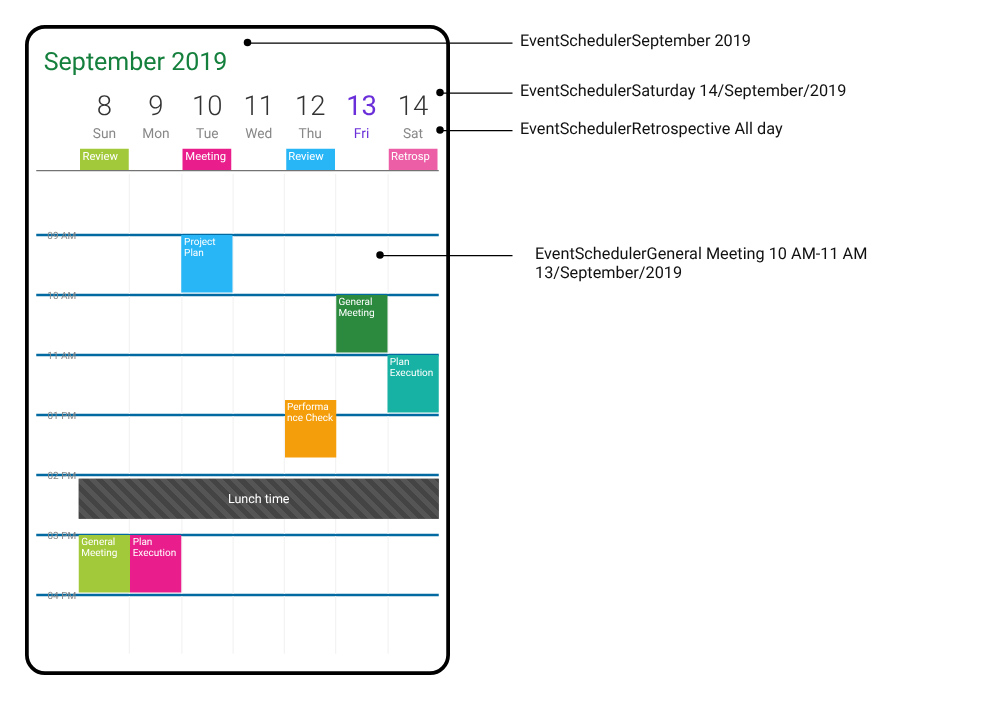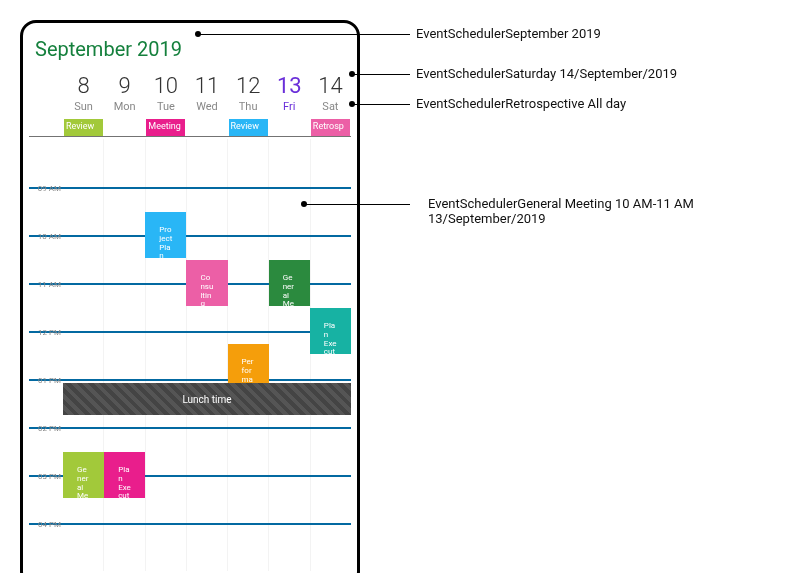--- a/index.html
+++ b/index.html
@@ -98,25 +98,24 @@
     position: absolute;
     left: 34px;
     right: 0;
     top: 0;
     bottom: 0;
   }
   .ev {
     position: absolute;
     font-size: 8px;
     color: #fff;
-    padding: 14px;
+    padding: 2px;
     overflow: hidden;
     line-height: 1.1;
     word-break: break-word;
-    margin-top: 24px;
   }
   .span-band {
     position: absolute;
     left: 34px;
     right: 0;
     background: #555;
     background-image: repeating-linear-gradient(45deg, #444 0 4px, #555 4px 8px);
     color: #fff;
     text-align: center;
     font-size: 10px;
@@ -244,32 +243,20 @@
             <div class="time-cell"></div>
             <div class="time-cell"></div>
             <div class="time-cell"></div>
             <div class="time-cell"></div>
             <div class="time-cell"></div>
             <div class="time-cell"></div>
             <div class="time-cell"></div>
           </div>
         </div>
         <div class="time-row">
-          <div class="time-label">12 PM</div>
-          <div class="time-cells">
-            <div class="time-cell"></div>
-            <div class="time-cell"></div>
-            <div class="time-cell"></div>
-            <div class="time-cell"></div>
-            <div class="time-cell"></div>
-            <div class="time-cell"></div>
-            <div class="time-cell"></div>
-          </div>
-        </div>
-        <div class="time-row">
           <div class="time-label">01 PM</div>
           <div class="time-cells">
             <div class="time-cell"></div>
             <div class="time-cell"></div>
             <div class="time-cell"></div>
             <div class="time-cell"></div>
             <div class="time-cell"></div>
             <div class="time-cell"></div>
             <div class="time-cell"></div>
           </div>
@@ -306,21 +293,20 @@
             <div class="time-cell"></div>
             <div class="time-cell"></div>
             <div class="time-cell"></div>
             <div class="time-cell"></div>
             <div class="time-cell"></div>
           </div>
         </div>
       </div>
     <div class="events-layer" id="events-layer">
         <div class="ev" style="background: rgb(41, 182, 246); left: 28.5714%; width: 14.2857%; top: 49px; height: 46px;">Project Plan</div>
-        <div class="ev" style="background: rgb(236, 95, 166); left: 42.8571%; width: 14.2857%; top: 97px; height: 46px;">Consulting</div>
         <div class="ev" style="background: rgb(43, 138, 62); left: 71.4286%; width: 14.2857%; top: 97px; height: 46px;">General Meeting</div>
         <div class="ev" style="background: rgb(23, 178, 163); left: 85.7143%; width: 14.2857%; top: 145px; height: 46px;">Plan Execution</div>
         <div class="ev" style="background: rgb(245, 158, 11); left: 57.1429%; width: 14.2857%; top: 181px; height: 46px;">Performance Check</div>
         <div class="ev" style="background: rgb(162, 201, 58); left: 0%; width: 14.2857%; top: 289px; height: 46px;">General Meeting</div>
         <div class="ev" style="background: rgb(233, 30, 140); left: 14.2857%; width: 14.2857%; top: 289px; height: 46px;">Plan Execution</div>
       </div>
   <div class="span-band" style="top: 244px; height: 32px;">Lunch time</div>
     </div>
 </div>
 

